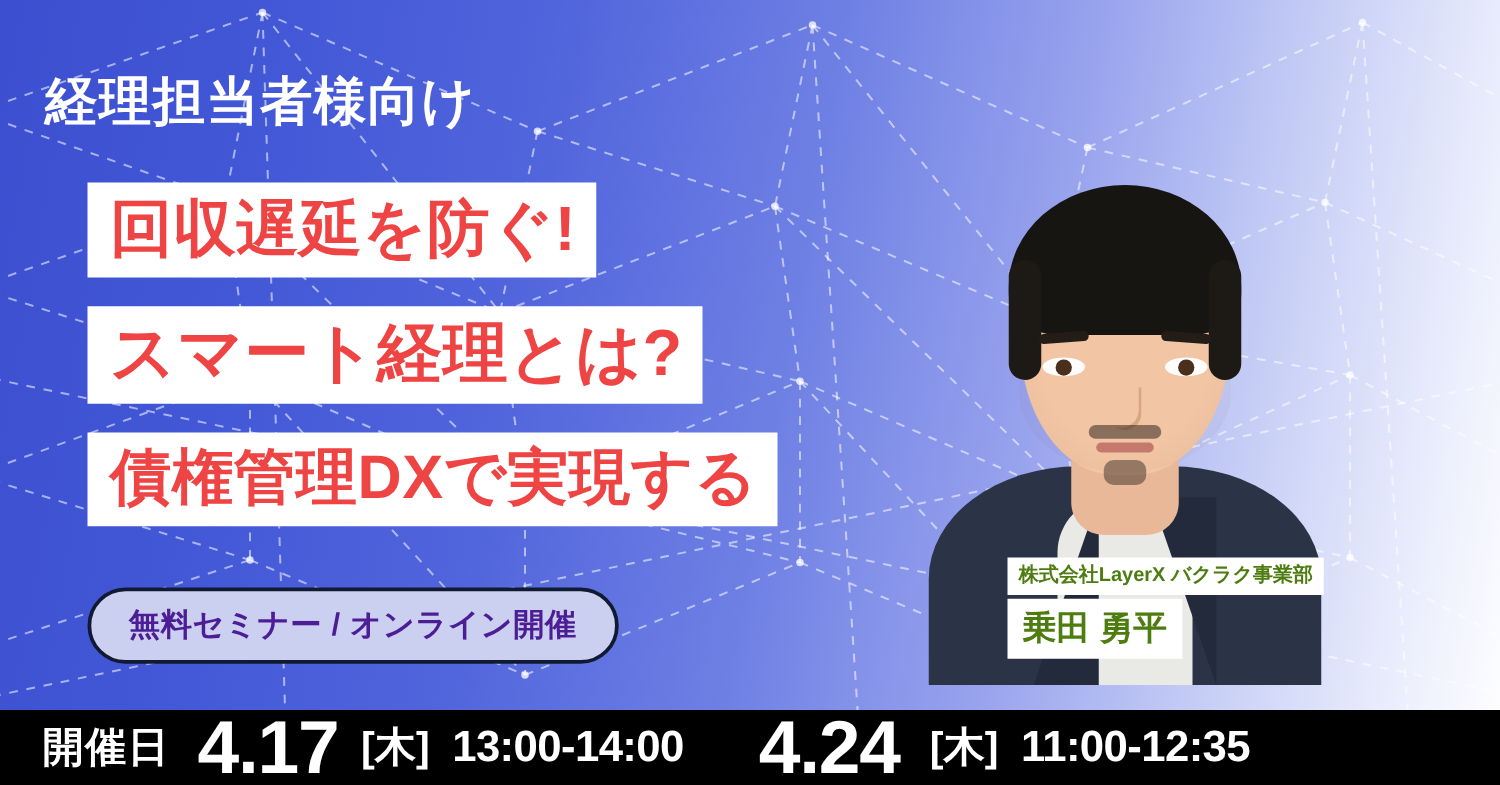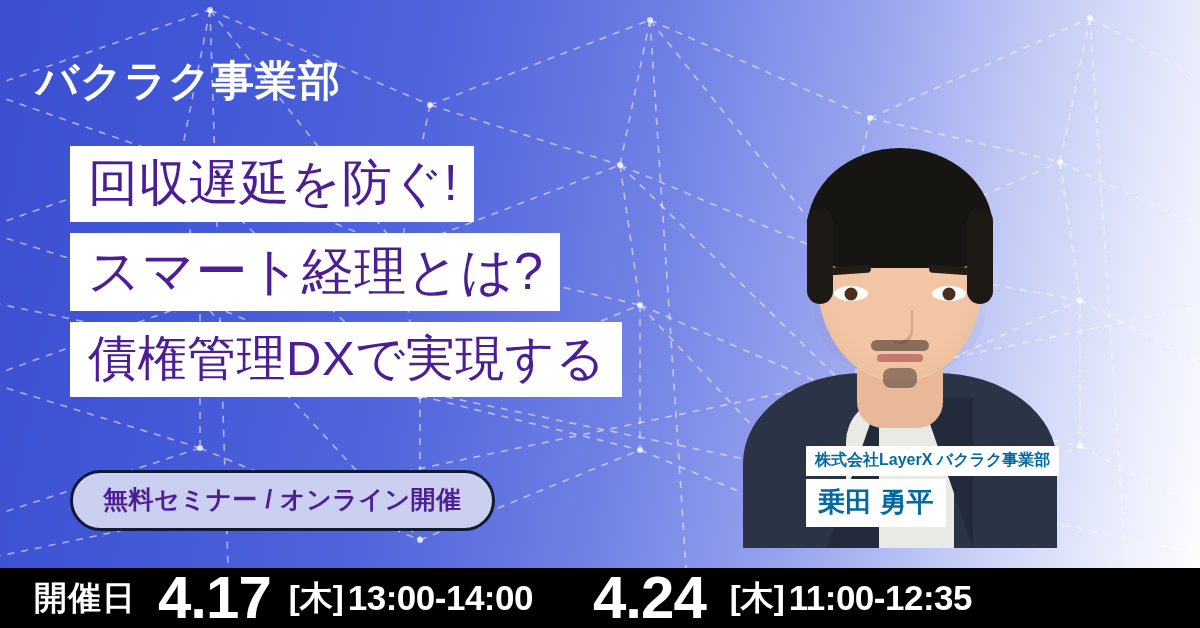--- a/index.html
+++ b/index.html
@@ -227,27 +227,27 @@
     white-space: nowrap;
   }
   .title-stack {
     position: absolute;
     left: 70px;
     top: 146px;
   }
   .title-line {
     display: table;
     background: #ffffff;
-    color: #4c1d95;
+    color: #ef4444;
     font-size: 50px;
-    font-weight: normal;
+    font-weight: bold;
     letter-spacing: 0.5px;
     line-height: 1;
     padding: 12px 16px 14px 18px;
-    margin-bottom: 11px;
+    margin-bottom: 23px;
     white-space: nowrap;
   }
   .title-line.l2 { font-size: 49px; }
   .title-line.l3 { font-size: 52px; }
 
   
   .badge {
     position: absolute;
     left: 70px;
     top: 470px;
@@ -266,21 +266,21 @@
   
   .speaker {
     position: absolute;
     left: 806px;
     top: 446px;
     z-index: 4;
   }
   .sp-line {
     display: table;
     background: #ffffff;
-    color: #0369a1;
+    color: #4d7c0f;
     font-weight: bold;
     white-space: nowrap;
   }
   .sp-company {
     font-size: 16px;
     padding: 4px 9px 5px;
     margin-bottom: 3px;
   }
   .sp-role {
     font-size: 16px;
@@ -321,21 +321,21 @@
   }
   .db-dow {
     font-size: 33px;
     font-weight: bold;
     margin-left: 18px;
     letter-spacing: 0;
   }
   .db-time {
     font-size: 35px;
     font-weight: bold;
-    margin-left: 4px;
+    margin-left: 18px;
     letter-spacing: -0.5px;
   }
   .db-day.second { margin-left: 60px; }
   .db-dow.second { margin-left: 24px; }
 </style>
 </head>
 <body>
 
 <div class="banner">
 
@@ -444,21 +444,21 @@
     <div class="ph-brow-l"></div>
     <div class="ph-brow-r"></div>
     <div class="ph-eye-l"></div>
     <div class="ph-eye-r"></div>
     <div class="ph-nose"></div>
     <div class="ph-mustache"></div>
     <div class="ph-mouth"></div>
     <div class="ph-beard"></div>
   </div>
 
-  <div class="kicker">バクラク事業部</div>
+  <div class="kicker">経理担当者様向け</div>
 
   <div class="title-stack">
     <div class="title-line l1">回収遅延を防ぐ!</div>
     <div class="title-line l3">スマート経理とは?</div>
     <div class="title-line l2">債権管理DXで実現する</div>
   </div>
 
   <div class="badge">無料セミナー / オンライン開催</div>
 
   <div class="speaker">

